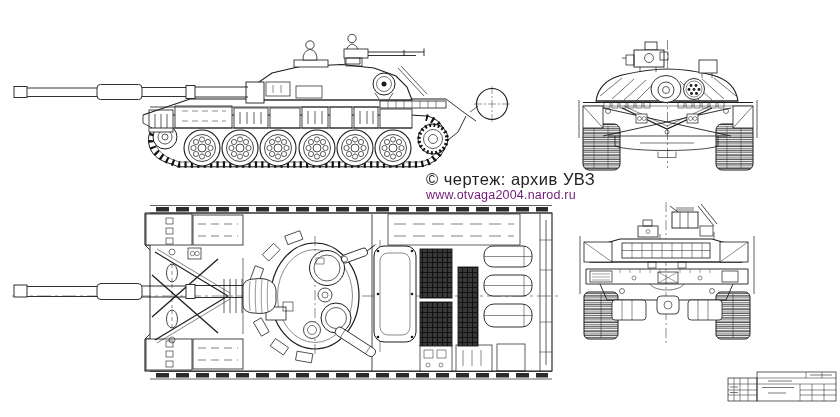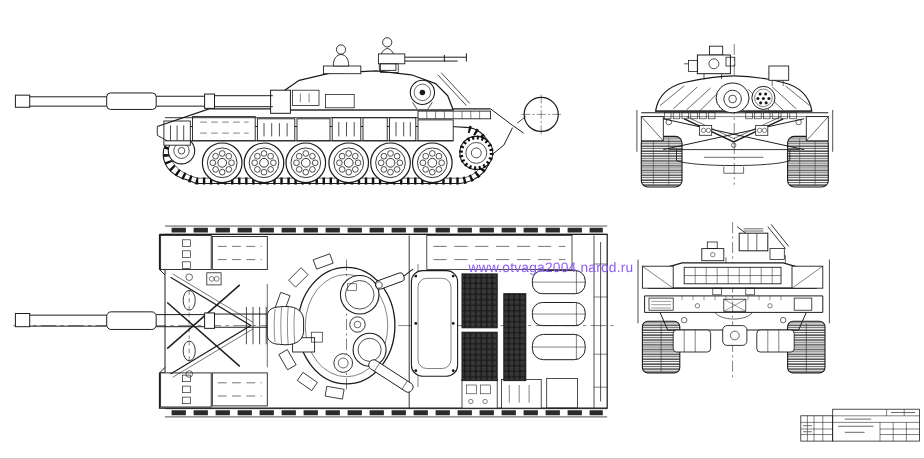--- a/index.html
+++ b/index.html
@@ -7,21 +7,21 @@
     position:relative;width:840px;height:417px;background:#ffffff;
     font-family:"Liberation Sans", sans-serif;overflow:hidden;
   }
   .sheet svg{position:absolute;left:0;top:0;}
   .wm{
     position:absolute;left:426px;top:170px;width:260px;
     font-size:16.5px;letter-spacing:.5px;color:#222;font-weight:bold;font-weight:500;
     white-space:nowrap;
   }
   .wm.url{
-    top:188px;font-size:12.5px;font-weight:normal;letter-spacing:.2px;color:#8b5cf6;margin-top:48px;
+    top:188px;font-size:12.5px;font-weight:normal;letter-spacing:.2px;color:#701a75;
   }
 </style>
 </head>
 <body>
 
 <div class="sheet">
 <svg width="840" height="417" viewBox="0 0 840 417">
 <defs>
   <g id="rw" stroke="#1b1b1b" fill="#fff">
     <circle r="18" stroke-width="1.1"></circle>
@@ -379,14 +379,15 @@
   <rect x="757" y="372" width="79" height="29"></rect>
   <rect x="728" y="378" width="29" height="23"></rect>
   <path d="M734 378 V401 M740 378 V401 M748 378 V401 M728 384 H757 M728 390 H757 M728 395 H757" stroke-width=".5"></path>
   <path d="M757 378 H836 M757 384 H836 M800 384 V401 M812 384 V401 M824 384 V401 M806 372 V378 M822 372 V378 M800 390 H836 M800 395 H836" stroke-width=".5"></path>
   <g stroke="#555" stroke-width=".8">
     <path d="M768 381 H792 M762 387.5 H794 M768 393 H786 M810 375 H832 M730 387 H738 M730 392.5 H738"></path>
   </g>
 </g>
 </svg>
 
+<div class="wm">© чертеж: архив УВЗ</div>
 <div class="wm url">www.otvaga2004.narod.ru</div>
 </div>
 
 </body></html>

